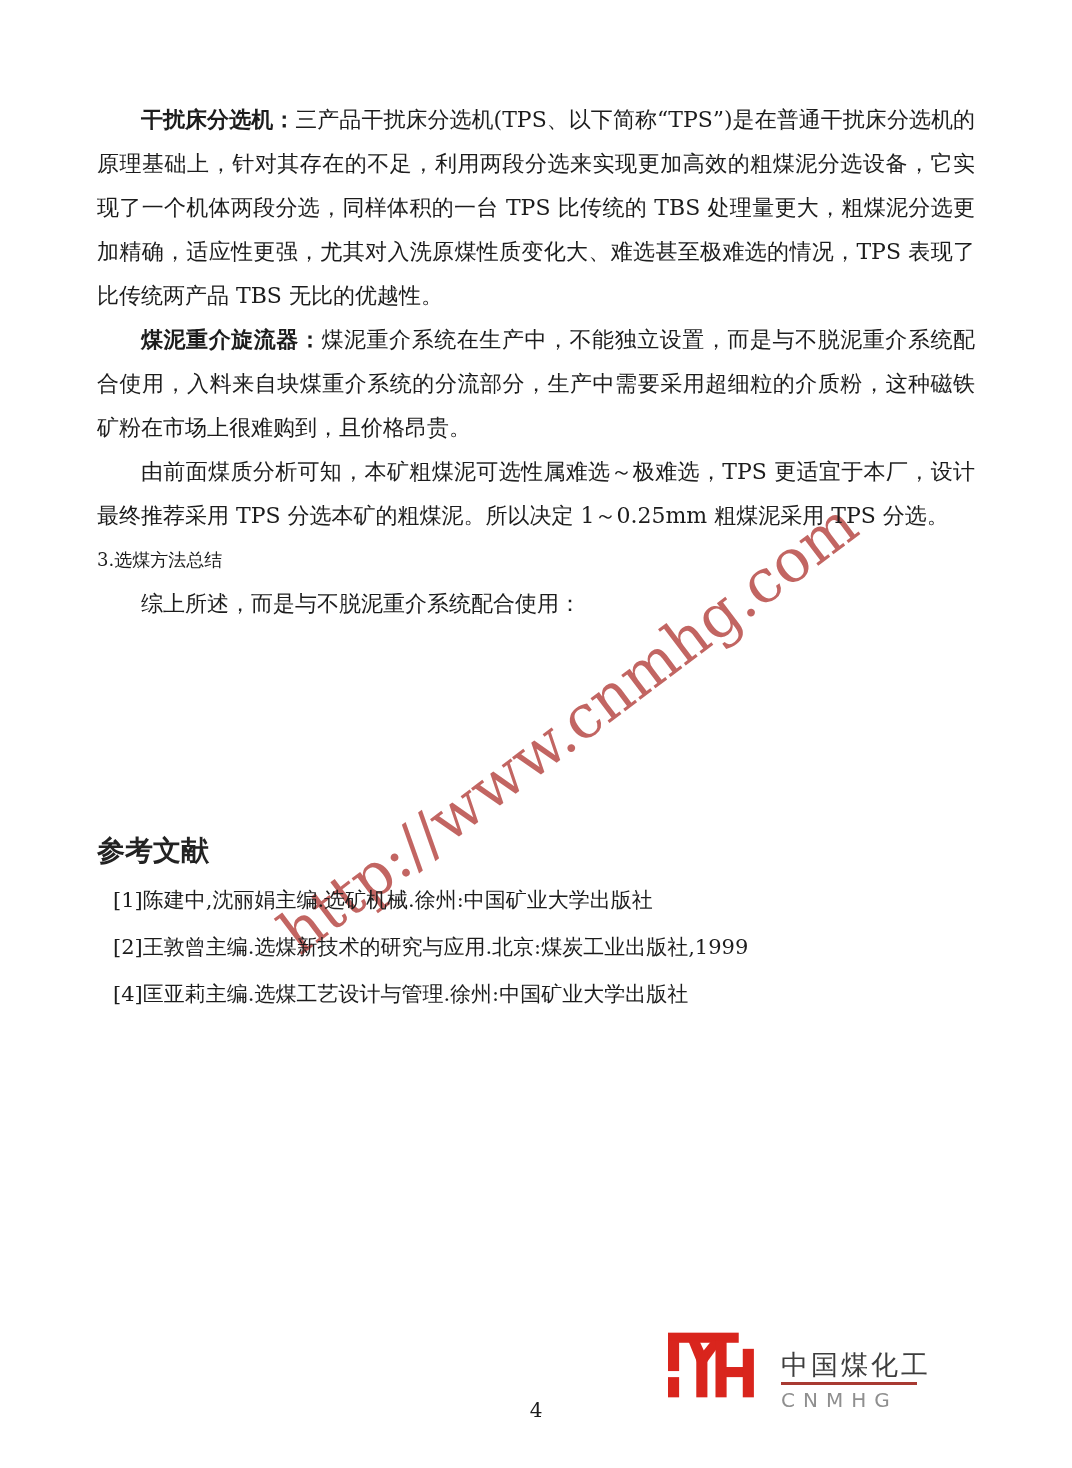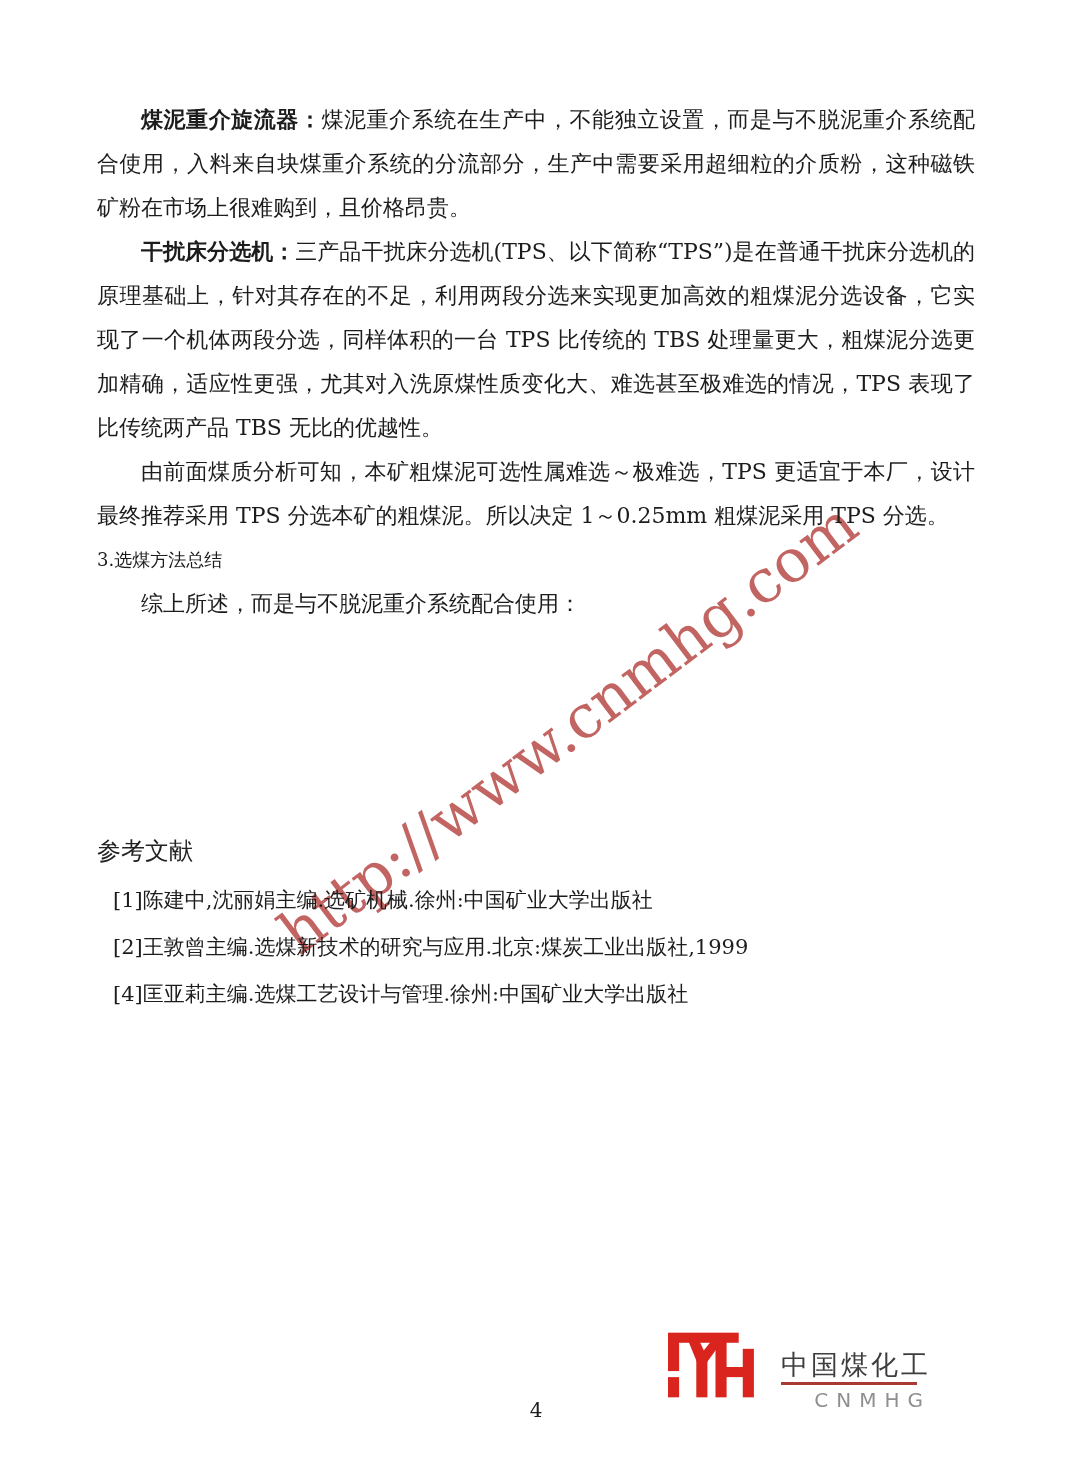--- a/index.html
+++ b/index.html
@@ -60,22 +60,22 @@
   
   .references {
     position: absolute;
     left: 97px;
     top: 833px;
     width: 878px;
     z-index: 2;
   }
   .ref-title {
     font-family: "DejaVu Sans", sans-serif;
-    font-weight: normal;
-    font-size: 24px;
+    font-weight: bold;
+    font-size: 28px;
     line-height: 36px;
     margin: 0 0 2px 0;
     color: #222;
   }
   .ref-item {
     font-size: 21px;
     line-height: 31px;
     margin: 16px;
     color: #1c1c1c;
   }
@@ -106,21 +106,20 @@
     margin: 2px 0 3px 0;
     width: 136px;
   }
   .logo-en {
     font-family: "DejaVu Sans", sans-serif;
     font-size: 20px;
     line-height: 24px;
     color: #8f8f8f;
     letter-spacing: 8px;
     white-space: nowrap;
-    text-align: right;
   }
 
   
   .page-number {
     position: absolute;
     left: 0;
     right: 0;
     top: 1398px;
     text-align: center;
     font-size: 20px;
@@ -131,23 +130,23 @@
 </head>
 <body>
 
 <div class="page">
 
   <div class="watermark">http://www.cnmhg.com</div>
 
   <div class="content">
 
 
+    <p class="indent"><span class="lead-bold">干扰床分选机：</span><span>三产品干扰床分选机(TPS、以下简称“TPS”)是在普通干扰床分选机的原理基础上，针对其存在的不足，利用两段分选来实现更加高效的粗煤泥分选设备，它实现了一个机体两段分选，同样体积的一台 TPS 比传统的 TBS 处理量更大，粗煤泥分选更加精确，适应性更强，尤其对入洗原煤性质变化大、难选甚至极难选的情况，TPS 表现了比传统两产品 TBS 无比的优越性。</span></p>
+
     <p class="indent"><span class="lead-bold">煤泥重介旋流器：</span><span>煤泥重介系统在生产中，不能独立设置，而是与不脱泥重介系统配合使用，入料来自块煤重介系统的分流部分，生产中需要采用超细粒的介质粉，这种磁铁矿粉在市场上很难购到，且价格昂贵。</span></p>
-
-    <p class="indent"><span class="lead-bold">干扰床分选机：</span><span>三产品干扰床分选机(TPS、以下简称“TPS”)是在普通干扰床分选机的原理基础上，针对其存在的不足，利用两段分选来实现更加高效的粗煤泥分选设备，它实现了一个机体两段分选，同样体积的一台 TPS 比传统的 TBS 处理量更大，粗煤泥分选更加精确，适应性更强，尤其对入洗原煤性质变化大、难选甚至极难选的情况，TPS 表现了比传统两产品 TBS 无比的优越性。</span></p>
 
     <p class="indent">由前面煤质分析可知，本矿粗煤泥可选性属难选～极难选，TPS 更适宜于本厂，设计最终推荐采用 TPS 分选本矿的粗煤泥。所以决定 1～0.25mm 粗煤泥采用 TPS 分选。</p>
 
     <h3 class="section-heading">3.选煤方法总结</h3>
 
     <p class="indent">综上所述，而是与不脱泥重介系统配合使用：</p>
 
   </div>
 
   <div class="references">

